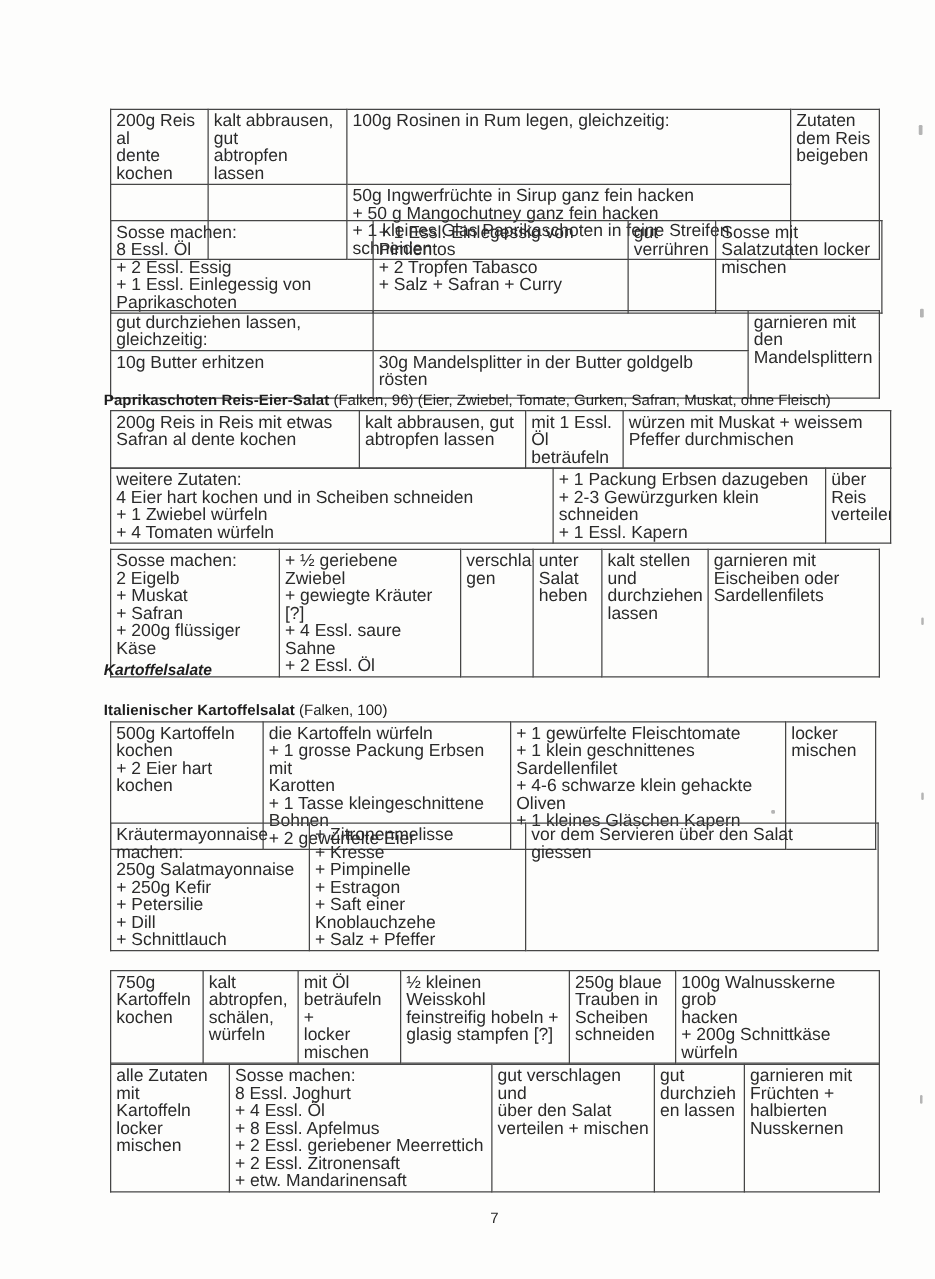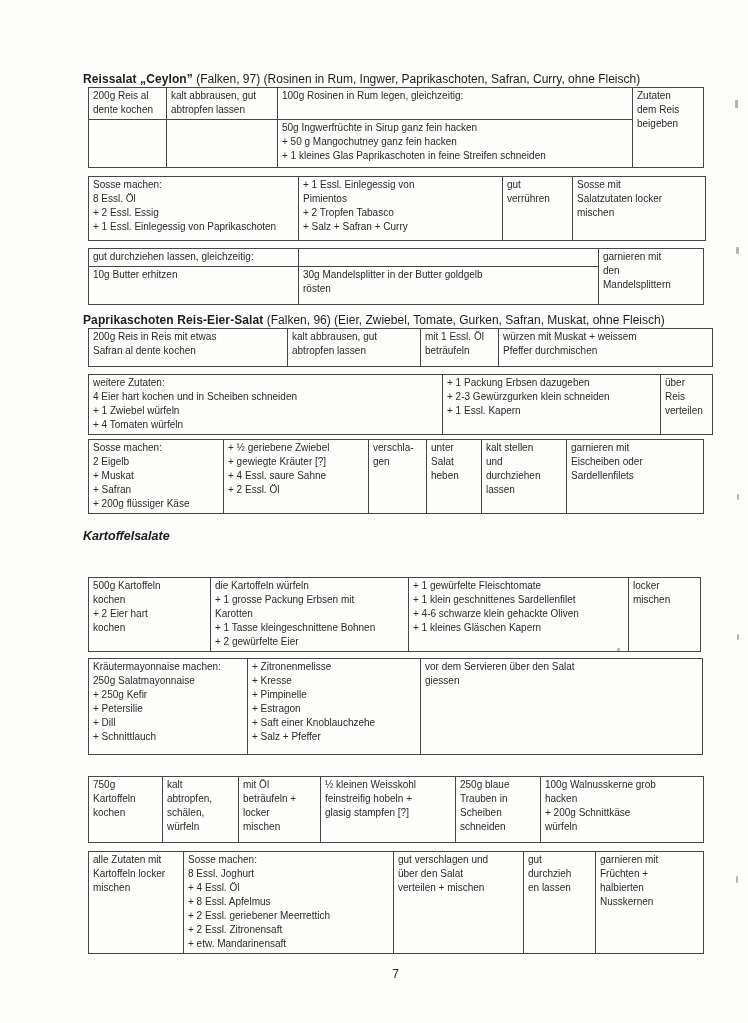--- a/index.html
+++ b/index.html
@@ -11,37 +11,33 @@
   }
   .block { position:absolute; }
   .heading { font-size:12px; line-height:14px; color:#1d1d1d; white-space:nowrap; }
   .heading b { font-weight:bold; letter-spacing:0.1px; }
   .section-heading { font-size:12.5px; font-weight:bold; font-style:italic; color:#1d1d1d; }
   table.rt { border-collapse:collapse; table-layout:fixed; }
   table.rt td {
     border:1px solid #464646;
     vertical-align:top;
     padding:1px 3px 2px 4px;
-    font-size:10px; line-height:14px;
+    font-size:14px; line-height:14px;
     white-space:pre-line;
     color:#2a2a2a;
     overflow:hidden;
   }
   .pagenum { font-size:12px; text-align:center; color:#2a2a2a; }
   .speck { position:absolute; background:#b4b4b4; border-radius:1px; }
 </style>
 </head>
 <body>
 
 <div class="page">
 
-  <div class="heading block" style="top:72px;left:83px">
-    <b>Reissalat „Ceylon”</b>
-    <span>(Falken, 97) (Rosinen in Rum, Ingwer, Paprikaschoten, Safran, Curry, ohne Fleisch)</span>
-  </div>
 
   <table class="rt block" style="top:87px;left:88px;width:615px">
     <colgroup>
         <col style="width:78px">
         <col style="width:111px">
         <col style="width:355px">
         <col style="width:71px">
       </colgroup>
     <tbody>
         <tr>
@@ -191,20 +187,24 @@
 lassen</td>
       <td>garnieren mit
 Eischeiben oder
 Sardellenfilets</td>
     </tr>
   </tbody>
     </table>
 
   <div class="section-heading block" style="top:529px;left:83px">Kartoffelsalate</div>
 
+  <div class="heading block" style="top:561px;left:83px">
+    <b>Italienischer Kartoffelsalat</b>
+    <span>(Falken, 100)</span>
+  </div>
 
   <table class="rt block" style="top:577px;left:88px;width:612px">
     <colgroup>
         <col style="width:122px">
         <col style="width:198px">
         <col style="width:220px">
         <col style="width:72px">
       </colgroup>
     <tbody>
         <tr>

